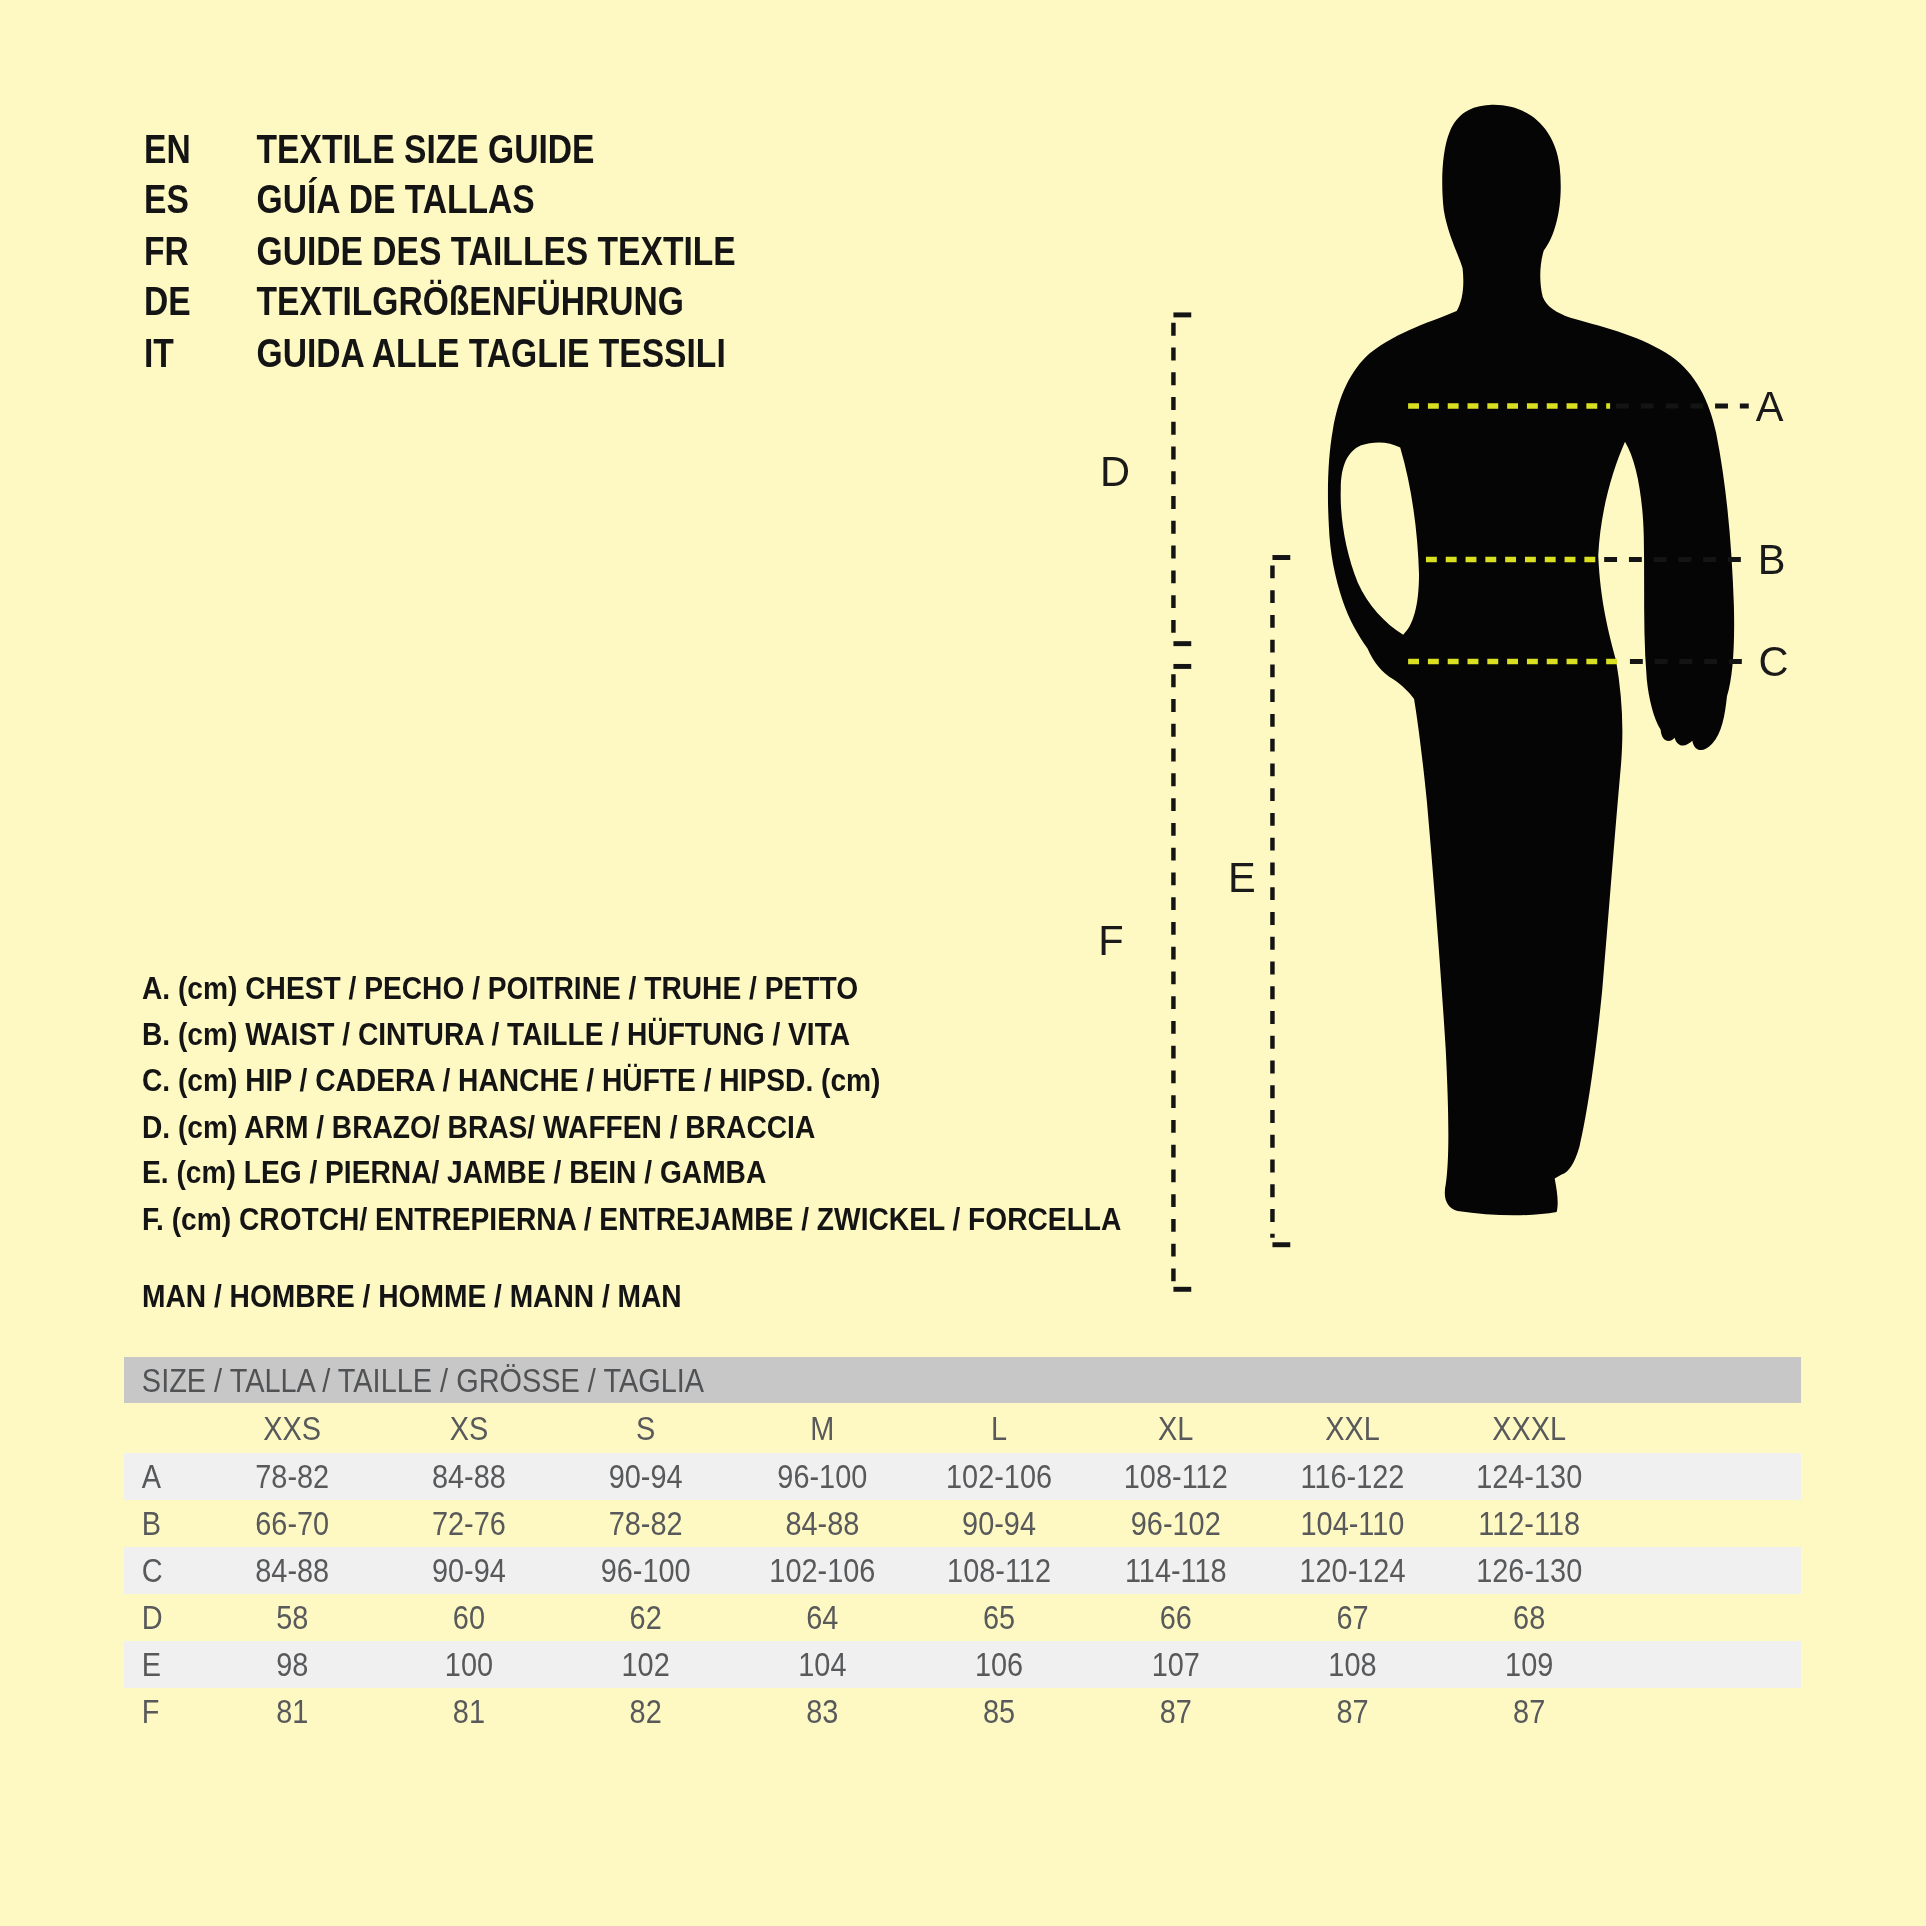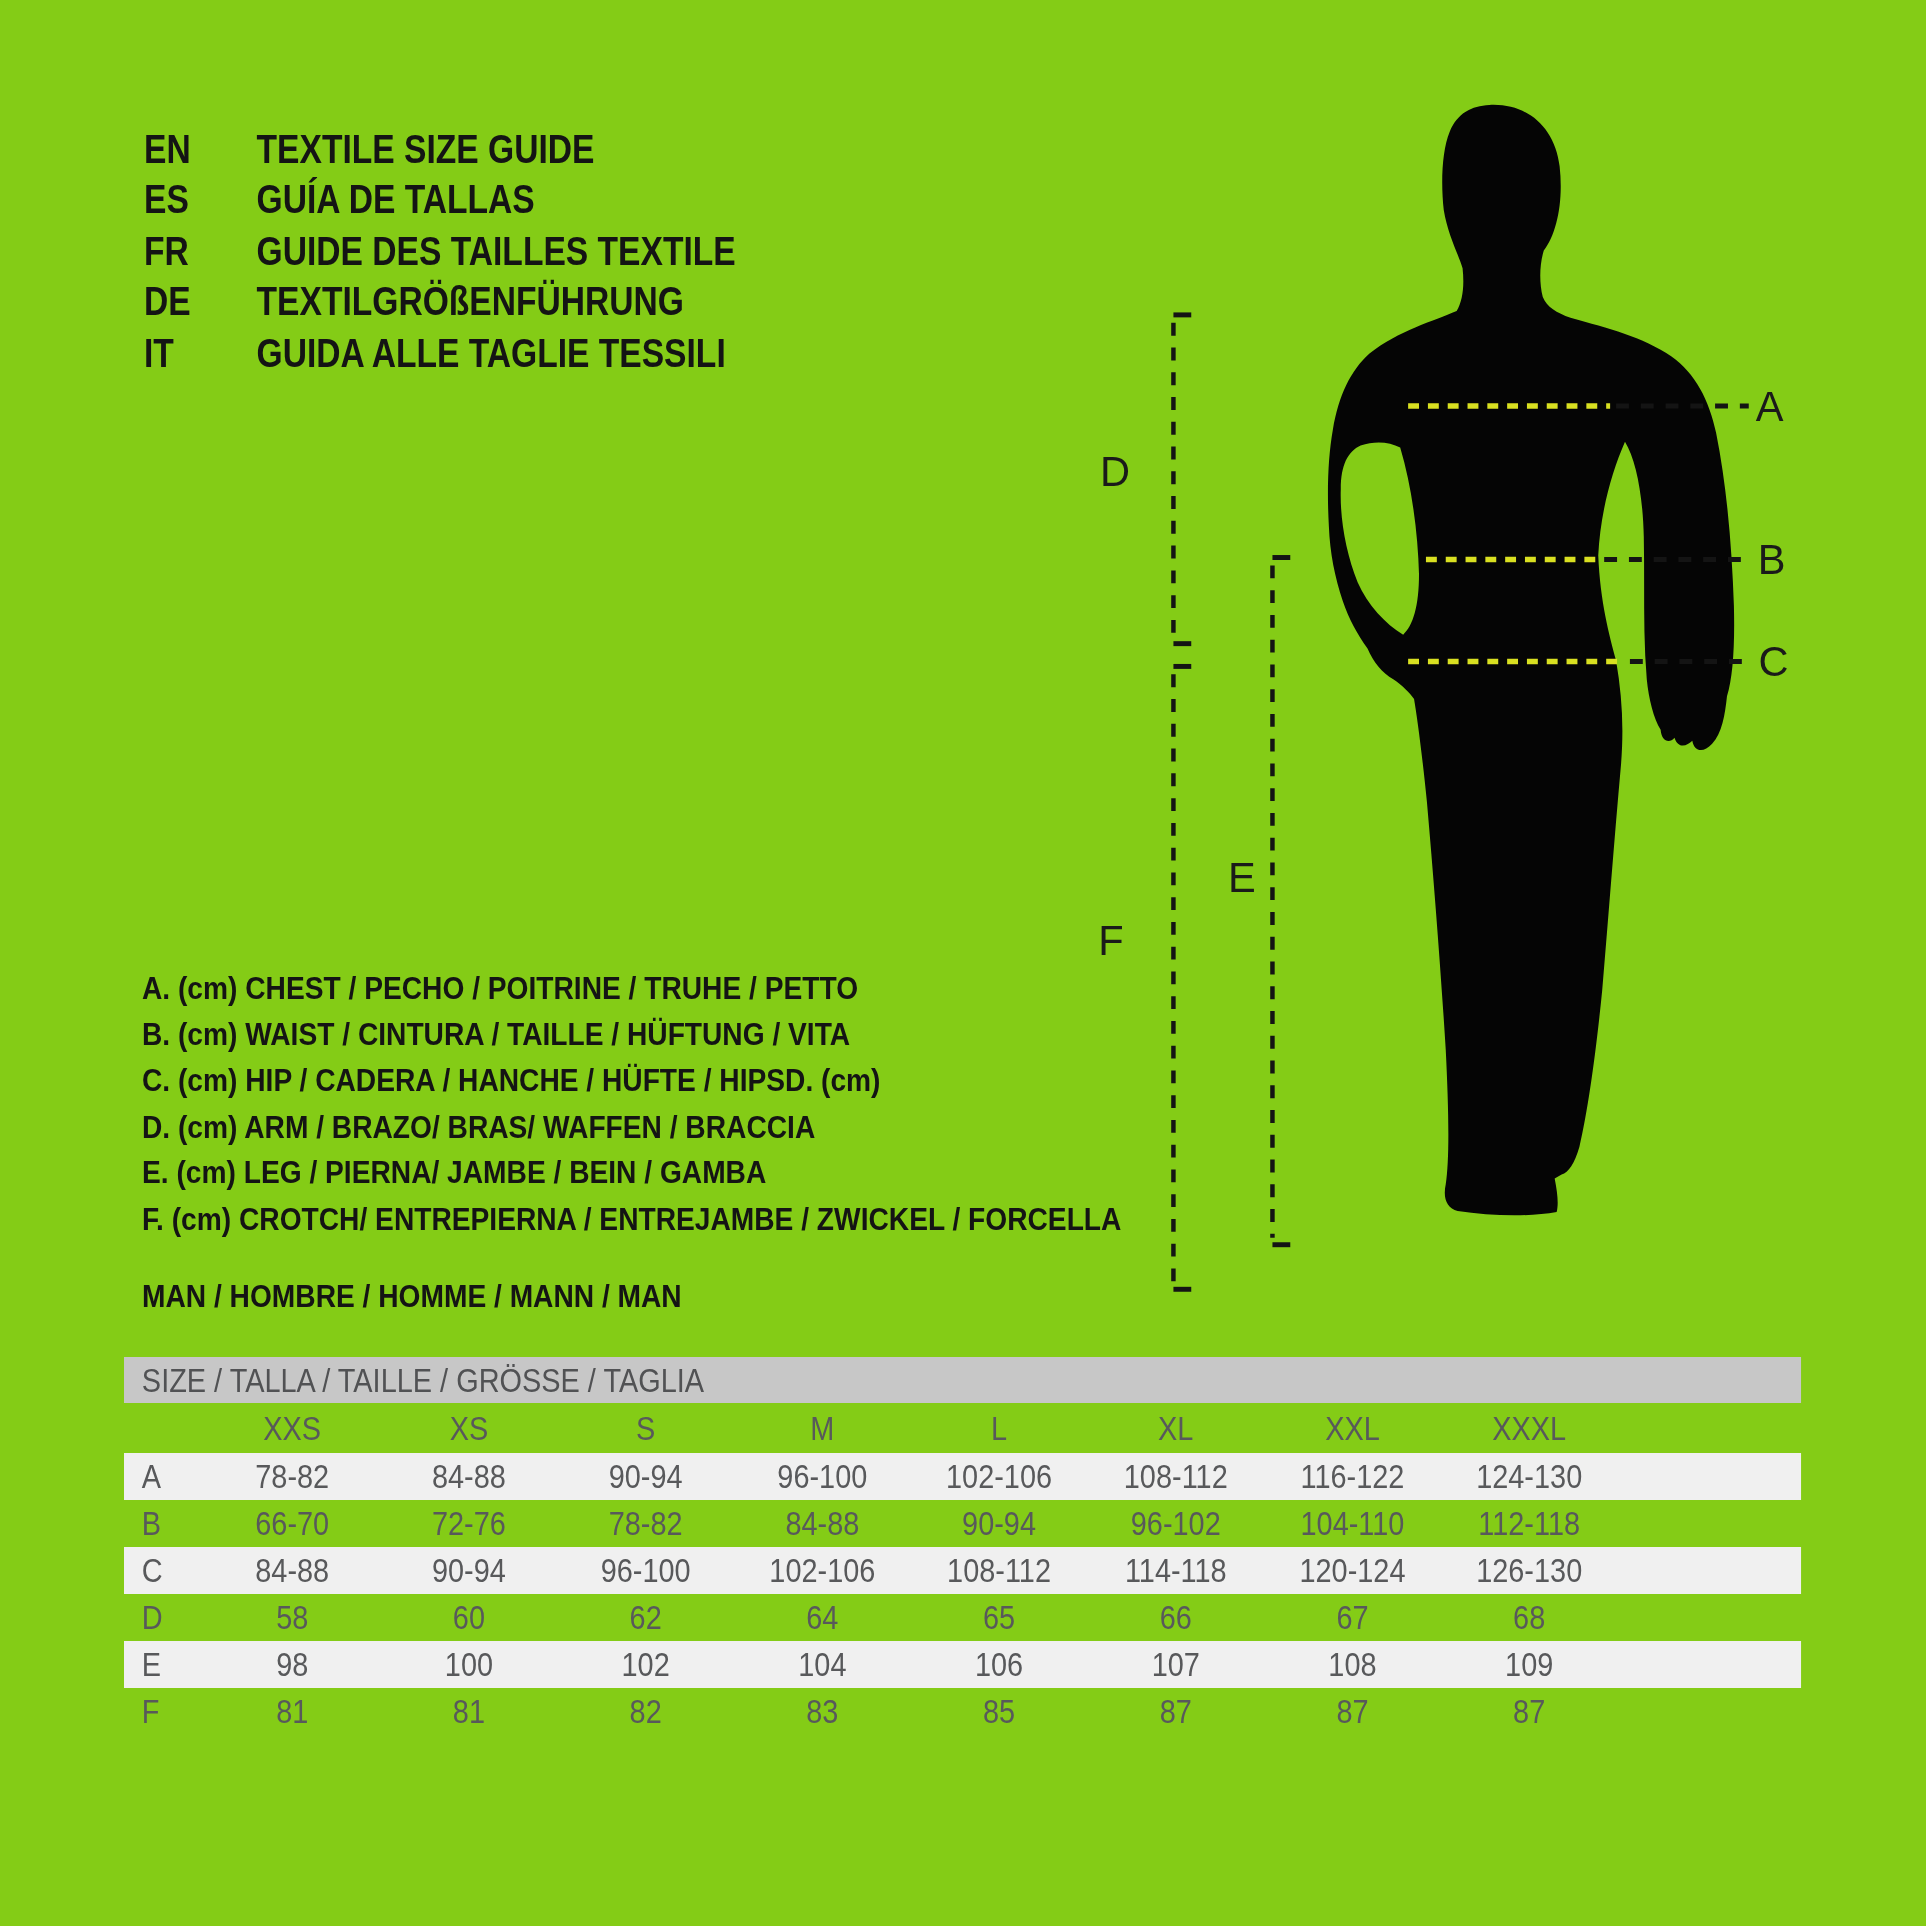--- a/index.html
+++ b/index.html
@@ -1,17 +1,17 @@
 <!DOCTYPE html>
 <html><head>
 <meta charset="utf-8">
 <style>
   html,body { margin:0; padding:0; background:#ffffff; }
   #canvas {
-    position:relative; width:1927px; height:1927px; background:#84cc16;
+    position:relative; width:1927px; height:1927px; background:#fef9c3;
     font-family:"Liberation Sans", sans-serif; overflow:hidden;
   }
   .cond { transform:scaleX(0.84); transform-origin:0 0; white-space:nowrap; }
   .cond88 { transform:scaleX(0.88); transform-origin:0 0; white-space:nowrap; }
 
   
   .lang-row { position:absolute; left:144px; font-size:40px; font-weight:700; color:#141414; line-height:1.1; }
   .lang-code { display:inline-block; width:134px; }
 
   

